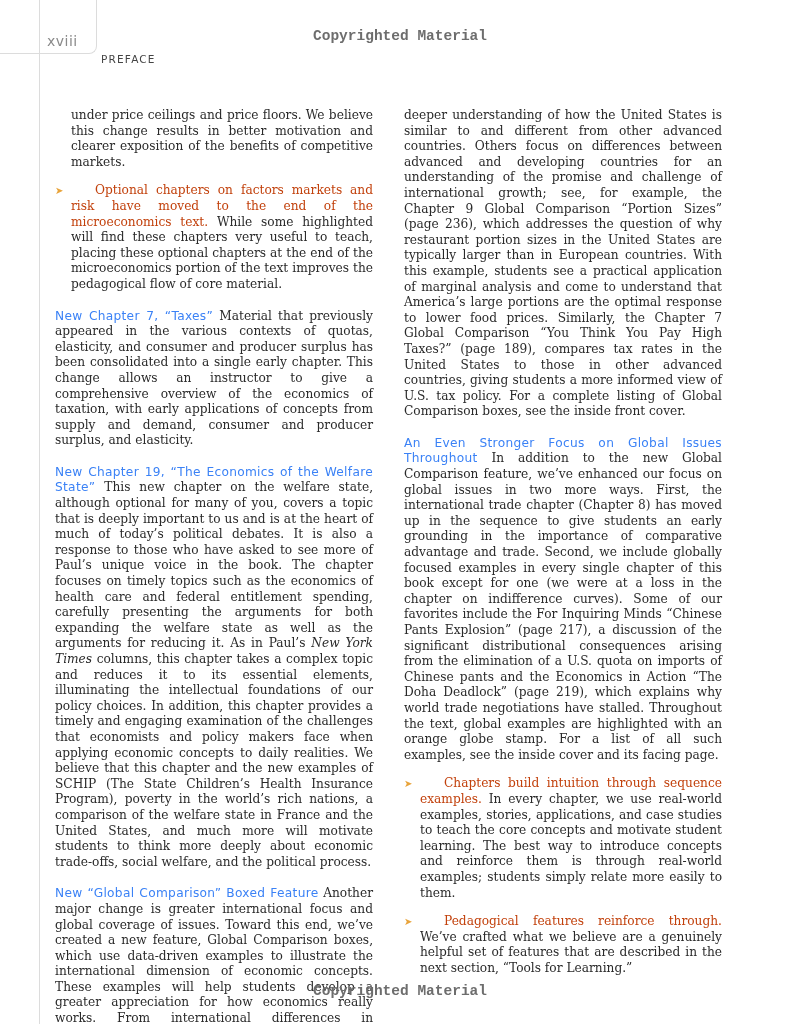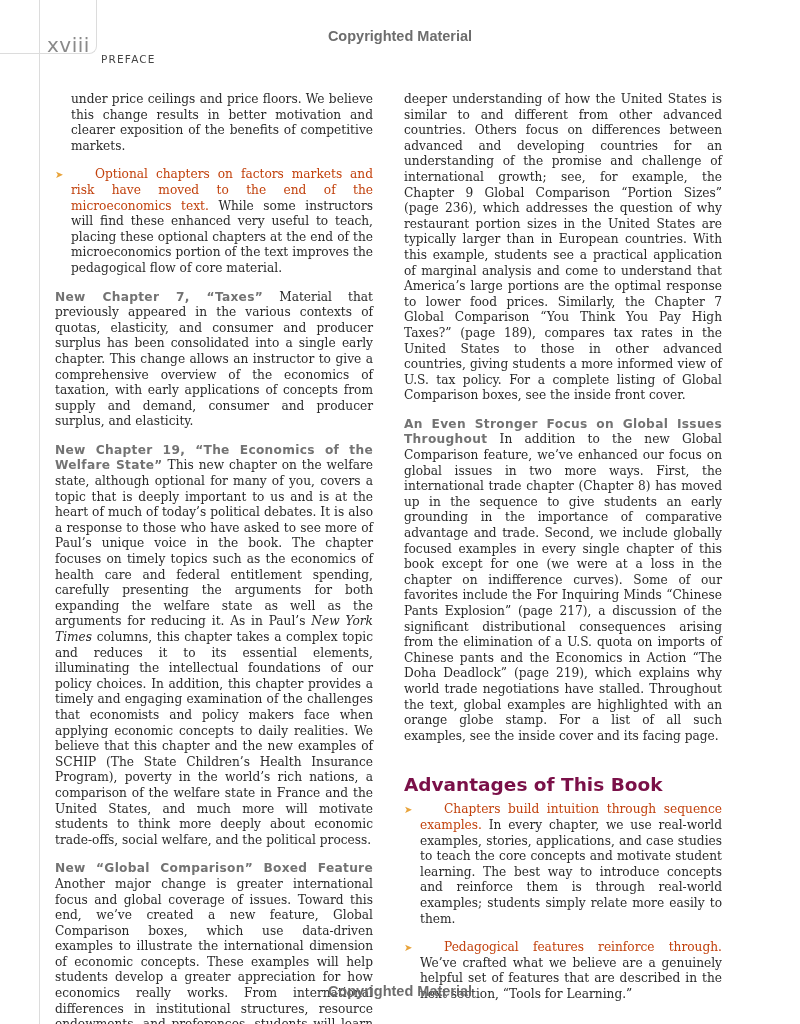--- a/index.html
+++ b/index.html
@@ -1,56 +1,56 @@
 <!DOCTYPE html>
 <html><head>
 <meta charset="utf-8">
 <style>
   html, body { margin:0; padding:0; }
   body { width:800px; height:1024px; background:#ffffff; position:relative; overflow:hidden;
          font-family:"DejaVu Serif", serif; color:#2a2a2a; }
   .vline { position:absolute; left:39px; top:0; width:1px; height:1024px; background:#dcdcdc; }
   .tab { position:absolute; left:0; top:0; width:96px; height:53px; border-right:1px solid #dcdcdc;
          border-bottom:1px solid #dcdcdc; border-bottom-right-radius:8px; }
-  .folio { position:absolute; left:47px; top:33px; font-family:"DejaVu Sans", sans-serif; font-size:20px;
+  .folio { position:absolute; left:47px; top:33px; font-family:"DejaVu Sans", sans-serif; font-size:14px;
            color:#8a8a8a; letter-spacing:0.5px; }
   .running { position:absolute; left:101px; top:37px; font-family:"DejaVu Sans", sans-serif; font-size:10.5px;
              color:#444; letter-spacing:1.2px;margin-top:16px; }
-  .copyright { position:absolute; left:0; width:800px; text-align:center; font-family:Liberation Sans, sans-serif;
+  .copyright { position:absolute; left:0; width:800px; text-align:center; font-family:Liberation Mono, monospace;
                font-size:14.5px; color:#6d6d6d; font-weight:bold; }
   .copy-top { top:28px; }
   .copy-bottom { top:983px; }
   .col { position:absolute; top:92px; font-size:12.2px; line-height:15.6px; text-align:justify; }
   .col-left { left:55px; width:318px; }
   .col-right { left:404px; width:318px; }
-  p { margin:0 0 13px 0; }
+  p { margin:16px 0 13px 0; }
   .indent { padding-left:16px; }
   .bullet { position:relative; padding-left:16px; margin-bottom:13px; }
   .bullet-mark { position:absolute; left:0; top:0; color:#e8a33a; font-family:"DejaVu Sans", sans-serif; font-size:10px; }
   .lead { font-weight:normal; color:#c2410c;margin-left:24px; }
-  .head { font-family:"DejaVu Sans", sans-serif; font-weight:bold; color:#737373; letter-spacing:0.3px; }
+  .head { font-family:"DejaVu Sans", sans-serif; font-weight:normal; color:#3b82f6; letter-spacing:0.3px; }
   .section-title { font-family:"DejaVu Sans", sans-serif; font-weight:bold; color:#7a1048; font-size:18.5px;
                    line-height:22px; margin:30px 0 6px 0; text-align:left; }
   em { font-style:italic; }
 </style>
 </head>
 <body>
 
 <div class="vline"></div>
 <div class="tab"></div>
 <div class="folio">xviii</div>
 <div class="running">PREFACE</div>
 <div class="copyright copy-top">Copyrighted Material</div>
 
 <div class="col col-left">
   <p class="indent">under price ceilings and price floors. We believe this change results in better motivation and clearer exposition of the benefits of competitive markets.</p>
 
   <div class="bullet">
     <span class="bullet-mark">➤</span>
-    <span class="lead">Optional chapters on factors markets and risk have moved to the end of the microeconomics text.</span><span> While some instructors will find these enhanced very useful to teach, placing these optional chapters at the end of the microeconomics portion of the text improves the pedagogical flow of core material.</span>
+    <span class="lead">Optional chapters on factors markets and risk have moved to the end of the microeconomics text.</span><span> While some highlighted will find these chapters very useful to teach, placing these optional chapters at the end of the microeconomics portion of the text improves the pedagogical flow of core material.</span>
   </div>
 
   <p>
     <span class="head">New Chapter 7, “Taxes”</span><span> Material that previously appeared in the various contexts of quotas, elasticity, and consumer and producer surplus has been consolidated into a single early chapter. This change allows an instructor to give a comprehensive overview of the economics of taxation, with early applications of concepts from supply and demand, consumer and producer surplus, and elasticity.</span>
   </p>
 
   <p>
     <span class="head">New Chapter 19, “The Economics of the Welfare State”</span><span>  This new chapter on the welfare state, although optional for many of you, covers a topic that is deeply important to us and is at the heart of much of today’s political debates. It is also a response to those who have asked to see more of Paul’s unique voice in the book. The chapter focuses on timely topics such as the economics of health care and federal entitlement spending, carefully presenting the arguments for both expanding the welfare state as well as the arguments for reducing it. As in Paul’s </span><em>New York Times</em><span> columns, this chapter takes a complex topic and reduces it to its essential elements, illuminating the intellectual foundations of our policy choices. In addition, this chapter provides a timely and engaging examination of the challenges that economists and policy makers face when applying economic concepts to daily realities. We believe that this chapter and the new examples of SCHIP (The State Children’s Health Insurance Program), poverty in the world’s rich nations, a comparison of the welfare state in France and the United States, and much more will motivate students to think more deeply about economic trade-offs, social welfare, and the political process.</span>
   </p>
 
@@ -59,21 +59,20 @@
   </p>
 </div>
 
 <div class="col col-right">
   <p>deeper understanding of how the United States is similar to and different from other advanced countries. Others focus on differences between advanced and developing countries for an understanding of the promise and challenge of international growth; see, for example, the Chapter 9 Global Comparison “Portion Sizes” (page 236), which addresses the question of why restaurant portion sizes in the United States are typically larger than in European countries. With this example, students see a practical application of marginal analysis and come to understand that America’s large portions are the optimal response to lower food prices. Similarly, the Chapter 7 Global Comparison “You Think You Pay High Taxes?” (page 189), compares tax rates in the United States to those in other advanced countries, giving students a more informed view of U.S. tax policy. For a complete listing of Global Comparison boxes, see the inside front cover.</p>
 
   <p>
     <span class="head">An Even Stronger Focus on Global Issues Throughout</span><span>  In addition to the new Global Comparison feature, we’ve enhanced our focus on global issues in two more ways. First, the international trade chapter (Chapter 8) has moved up in the sequence to give students an early grounding in the importance of comparative advantage and trade. Second, we include globally focused examples in every single chapter of this book except for one (we were at a loss in the chapter on indifference curves). Some of our favorites include the For Inquiring Minds “Chinese Pants Explosion” (page 217), a discussion of the significant distributional consequences arising from the elimination of a U.S. quota on imports of Chinese pants and the Economics in Action “The Doha Deadlock” (page 219), which explains why world trade negotiations have stalled. Throughout the text, global examples are highlighted with an orange globe stamp. For a list of all such examples, see the inside cover and its facing page.</span>
   </p>
 
-  <div class="section-title">Advantages of This Book</div>
 
   <div class="bullet">
     <span class="bullet-mark">➤</span>
     <span class="lead">Chapters build intuition through sequence examples.</span><span> In every chapter, we use real-world examples, stories, applications, and case studies to teach the core concepts and motivate student learning. The best way to introduce concepts and reinforce them is through real-world examples; students simply relate more easily to them.</span>
   </div>
 
   <div class="bullet">
     <span class="bullet-mark">➤</span>
     <span class="lead">Pedagogical features reinforce through.</span><span> We’ve crafted what we believe are a genuinely helpful set of features that are described in the next section, “Tools for Learning.”</span>
   </div>

